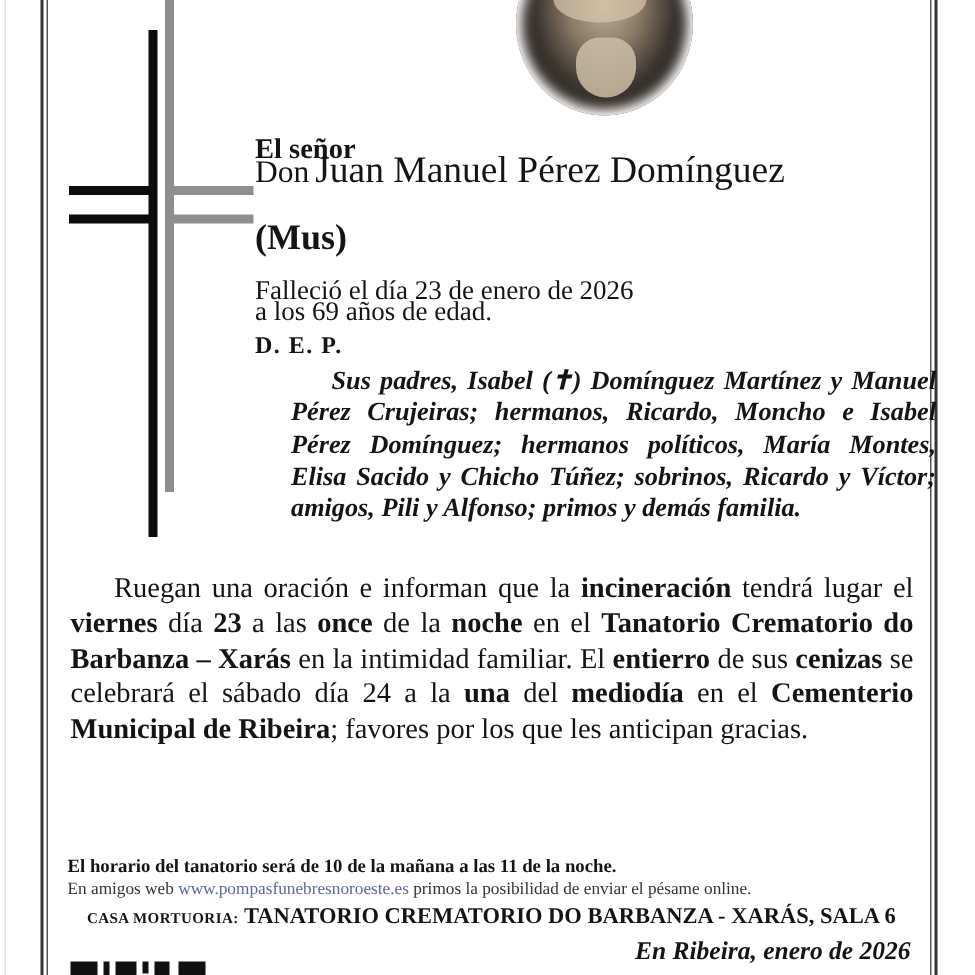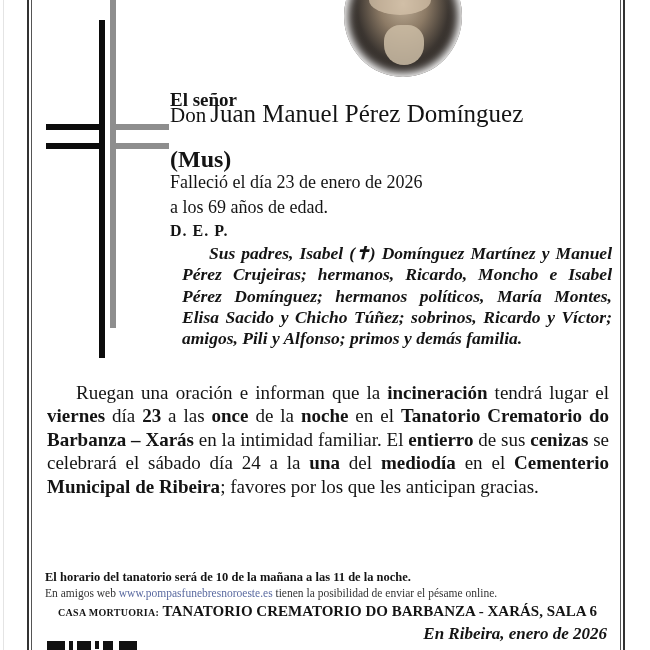--- a/index.html
+++ b/index.html
@@ -22,26 +22,26 @@
     }
     .photo .neck { position: absolute; left: 40px; top: 70px; width: 40px; height: 40px; border-radius: 40% 40% 50% 50%; background: #cdbda6; opacity: .85; }
     .photo .face { position: absolute; left: 25px; top: 30px; width: 62px; height: 30px; border-radius: 50%; background: #d8c6ae; opacity: .7; }
 
     .center { position: absolute; left: 170px; width: 470px; text-align: left; }
     .senor { top: 89px; font-size: 19px; font-weight: bold; }
     .name { top: 100px; font-weight: normal; white-space: nowrap; }
     .name .don { font-size: 21px; }
     .name .full { font-size: 25px; }
     .alias { top: 146px; font-size: 24px; font-weight: bold; }
-    .died { top: 172px; font-size: 18px; }
+    .died { top: 183px; font-size: 18px; }
     .age { top: 197px; font-size: 18px; }
     .dep { top: 222px; font-size: 16px; font-weight: bold; letter-spacing: 1px; }
 
     .family {
-      position: absolute; left: 182px; top: 243px; width: 430px;
+      position: absolute; left: 194px; top: 243px; width: 430px;
       font-size: 17.5px; font-style: italic; font-weight: bold; line-height: 21.3px;
       text-align: justify; text-indent: 27px;
     }
     .main {
       position: absolute; left: 47px; top: 381px; width: 562px;
       font-size: 19px; line-height: 23.4px; text-align: justify; text-indent: 29px;
     }
     .main b { font-weight: bold; }
 
     .hours { position: absolute; left: 45px; top: 570px; font-size: 12.5px; font-weight: bold; white-space: nowrap; }
@@ -84,21 +84,21 @@
 <div class="center died">Falleció el día 23 de enero de 2026</div>
 <div class="center age">a los 69 años de edad.</div>
 <div class="center dep">D. E. P.</div>
 
 <div class="family">Sus padres, Isabel (✝) Domínguez Martínez y Manuel Pérez Crujeiras; hermanos, Ricardo, Moncho e Isabel Pérez Domínguez; hermanos políticos, María Montes, Elisa Sacido y Chicho Túñez; sobrinos, Ricardo y Víctor; amigos, Pili y Alfonso; primos y demás familia.</div>
 
 <div class="main"><span>Ruegan una oración e informan que la </span><b>incineración</b><span> tendrá lugar el </span><b>viernes</b><span> día </span><b>23</b><span> a las </span><b>once</b><span> de la </span><b>noche</b><span> en el </span><b>Tanatorio Crematorio do Barbanza – Xarás</b><span> en la intimidad familiar. El </span><b>entierro</b><span> de sus </span><b>cenizas</b><span> se celebrará el sábado día 24 a la </span><b>una</b><span> del </span><b>mediodía</b><span> en el </span><b>Cementerio Municipal de Ribeira</b><span>; favores por los que les anticipan gracias.</span></div>
 
 <div class="hours">El horario del tanatorio será de 10 de la mañana a las 11 de la noche.</div>
 <div class="web">
-  <span>En amigos web </span><span class="link">www.pompasfunebresnoroeste.es</span><span> tienen la posibilidad de enviar el pésame online.</span>
+  <span>En amigos web </span><span class="link">www.pompasfunebresnoroeste.es</span><span> primos la posibilidad de enviar el pésame online.</span>
 </div>
 <div class="casa">
   <span class="label">CASA MORTUORIA:</span><span> TANATORIO CREMATORIO DO BARBANZA - XARÁS, SALA 6</span>
 </div>
 <div class="place-date">En Ribeira, enero de 2026</div>
 
 <div class="qr">
   <span style="left:0; width:18px; height:12px;"></span>
   <span style="left:22px; width:4px; height:12px;"></span>
   <span style="left:30px; width:14px; height:12px;"></span>

